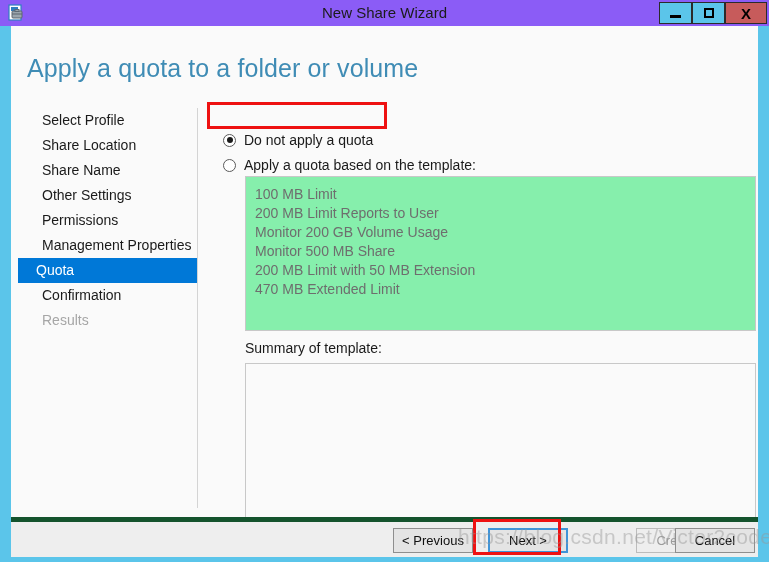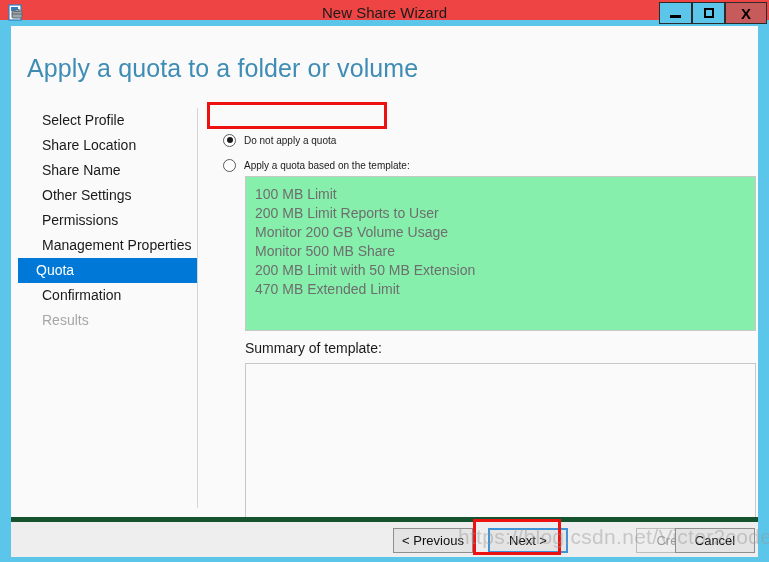--- a/index.html
+++ b/index.html
@@ -19,22 +19,22 @@
     box-sizing: border-box;
     background: #5bc5ea;
     overflow: hidden;
   }
 
   
   #titlebar {
     position: absolute;
     left: 0; top: 0;
     width: 769px;
-    height: 20px;
-    background: #ef4444;
+    height: 26px;
+    background: #8b5cf6;
   }
   #app-icon {
     position: absolute;
     left: 7px; top: 3px;
     width: 20px; height: 20px;
   }
   #title-text {
     position: absolute;
     left: 0; top: 0;
     width: 769px;
@@ -161,21 +161,21 @@
   .radio.checked::after {
     content: "";
     position: absolute;
     left: 2.5px; top: 2.5px;
     width: 6px; height: 6px;
     border-radius: 50%;
     background: #1a1a1a;
   }
   .radio-label {
     margin-left: 8px;
-    font-size: 10px;
+    font-size: 14px;
     color: #1a1a1a;
     white-space: nowrap;
   }
 
   #template-list {
     position: absolute;
     left: 38px; top: 68px;
     width: 511px;
     height: 155px;
     box-sizing: border-box;

